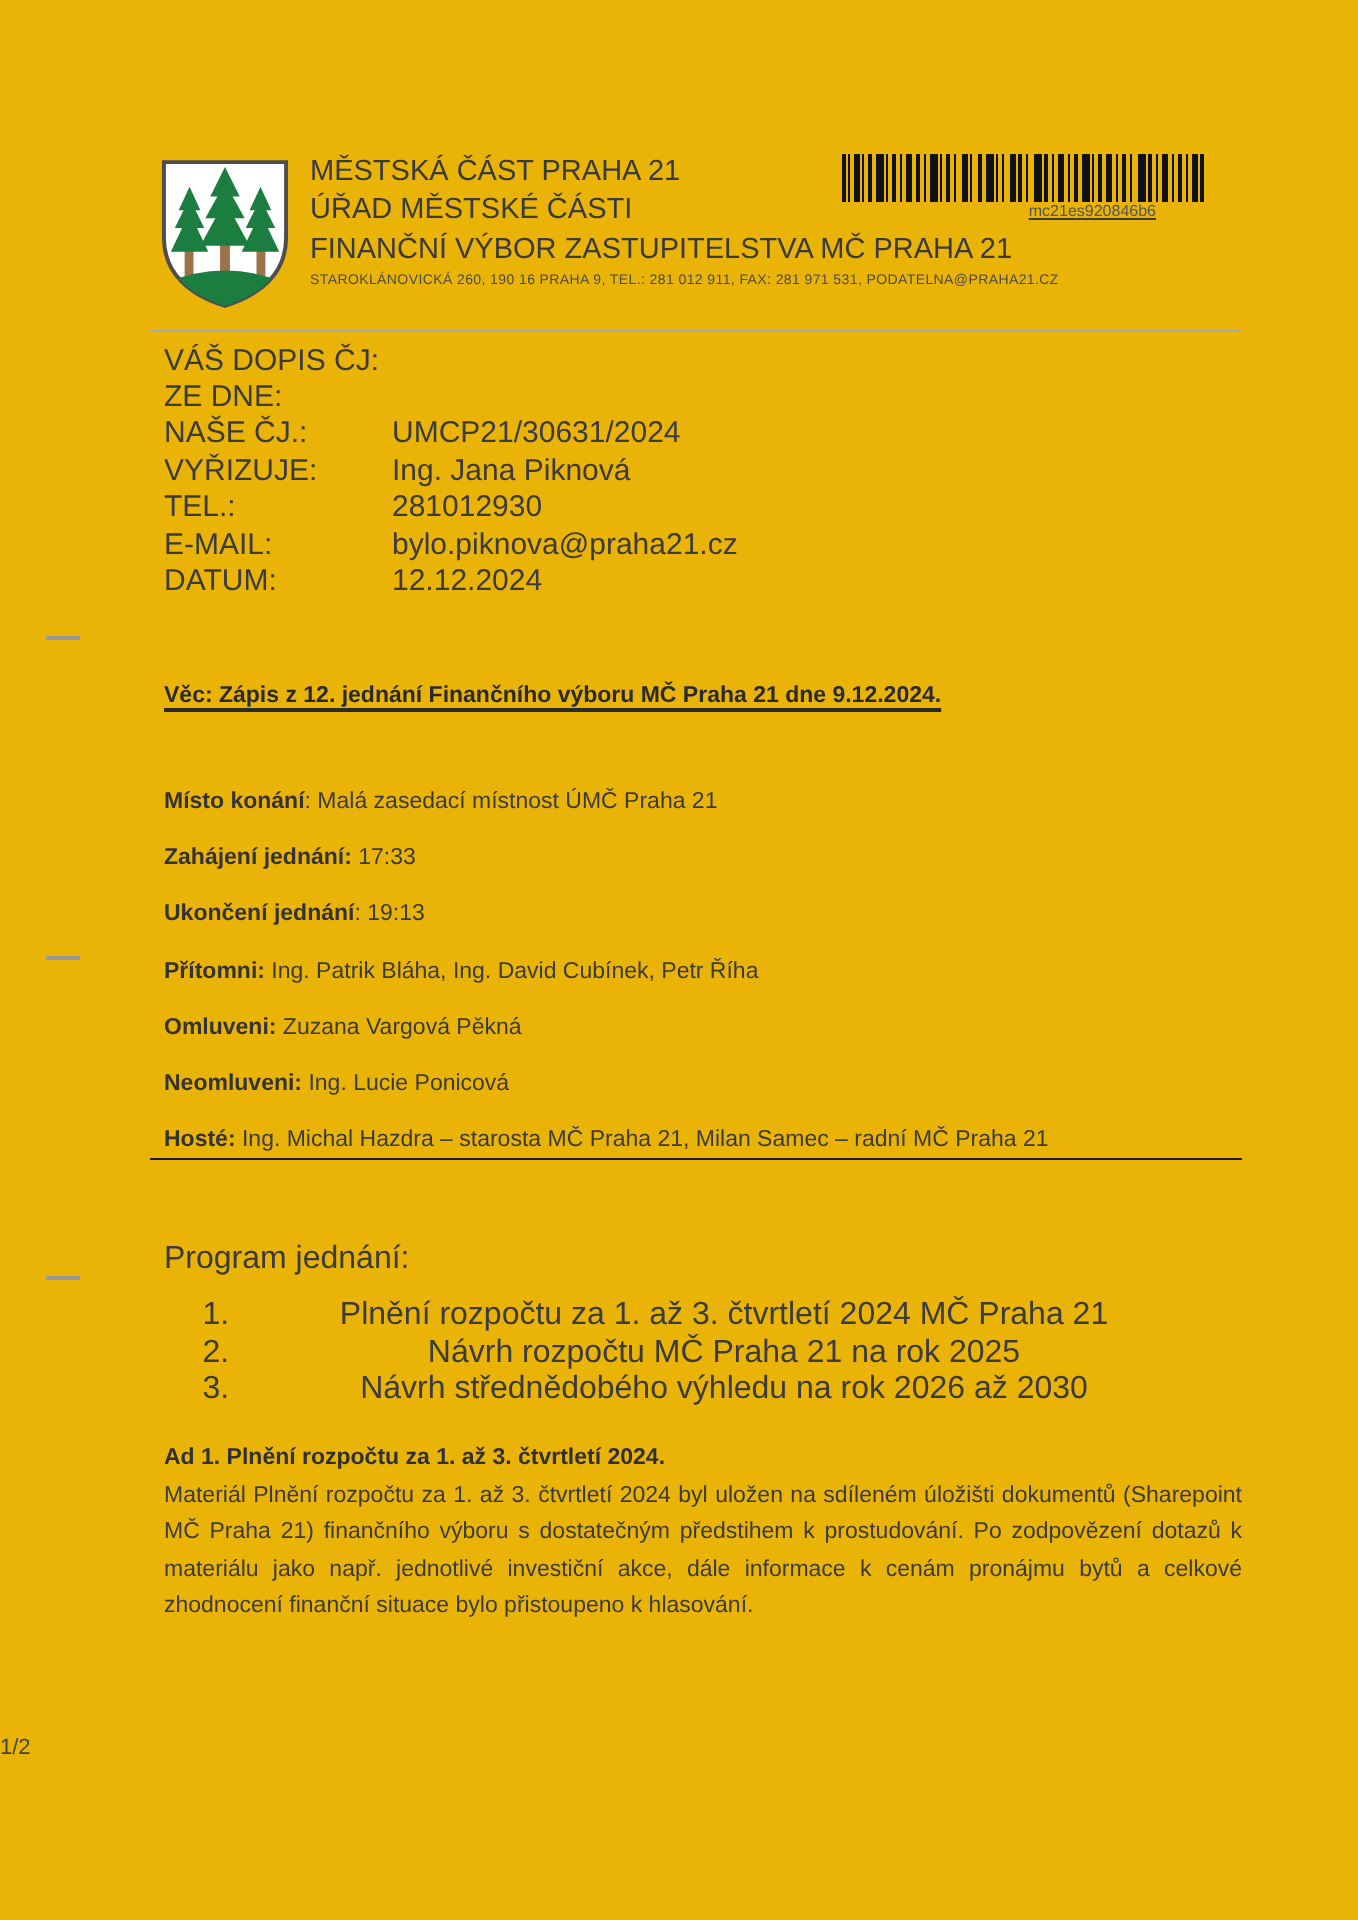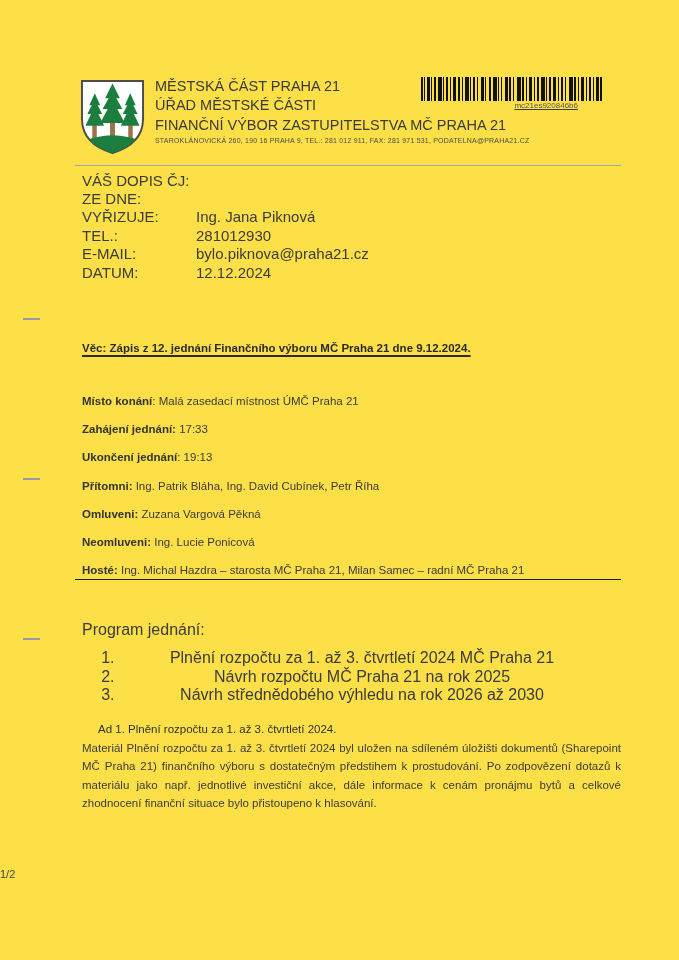--- a/index.html
+++ b/index.html
@@ -1,17 +1,17 @@
 <!DOCTYPE html>
 <html><head>
 <meta charset="utf-8">
 <style>
   html,body{margin:0;padding:0;background:#fff;}
   .page{
-    position:relative;width:679px;height:960px;background:#fde047;overflow:hidden;
+    position:relative;width:679px;height:960px;background:#eab308;overflow:hidden;
     font-family:"Liberation Sans","DejaVu Sans",sans-serif;color:#3b3b3b;
   }
   
   .logo{position:absolute;left:80px;top:79px;width:65px;height:76px;}
   .org-block{position:absolute;left:155px;top:77px;width:420px;}
   .org-line{font-size:14.5px;line-height:19.4px;color:#3a3a3a;white-space:nowrap;}
   .org-address{font-size:7px;line-height:10px;color:#4a4a4a;margin-top:1px;white-space:nowrap;letter-spacing:.2px;}
   .barcode-wrap{position:absolute;left:421px;top:77px;width:157px;text-align:right;text-decoration:underline;}
   .barcode-svg{display:block;width:181px;height:24px;}
   .barcode-text{font-size:8px;color:#555;line-height:9px;margin-top:0;}
@@ -35,21 +35,21 @@
   .details{position:absolute;left:82px;top:394px;width:538px;font-size:11.5px;}
   .detail-row{line-height:15px;margin-bottom:13.2px;white-space:nowrap;}
   .detail-row .lbl{font-weight:bold;color:#333;}
   
   .program{position:absolute;left:82px;top:622px;width:520px;font-size:16px;}
   .program-title{line-height:15px;}
   .program ol{margin:12px 0 0 0;padding-left:37px;}
   .program li{line-height:18.6px;padding-left:3px;text-align:center;}
   
   .section{position:absolute;left:82px;top:720px;width:539px;font-size:11.5px;}
-  .section-heading{font-weight:normal;color:#303030;line-height:18.5px;margin-left:16px;}
+  .section-heading{font-weight:bold;color:#303030;line-height:18.5px;}
   .section-body{margin:0;text-align:justify;line-height:18.5px;}
   
   .pager{position:absolute;left:0;top:868px;width:679px;font-size:11px;color:#444;}
 </style>
 </head>
 <body>
 
 <div class="page">
 
   <svg class="logo" viewBox="0 0 66 76" shape-rendering="geometricPrecision">
@@ -145,20 +145,24 @@
   <div class="meta">
     <div class="meta-row">
         <span class="meta-label">VÁŠ DOPIS ČJ:</span>
         <span class="meta-value"></span>
       </div>
     <div class="meta-row">
         <span class="meta-label">ZE DNE:</span>
         <span class="meta-value"></span>
       </div>
     <div class="meta-row">
+        <span class="meta-label">NAŠE ČJ.:</span>
+        <span class="meta-value">UMCP21/30631/2024</span>
+      </div>
+    <div class="meta-row">
         <span class="meta-label">VYŘIZUJE:</span>
         <span class="meta-value">Ing. Jana Piknová</span>
       </div>
     <div class="meta-row">
         <span class="meta-label">TEL.:</span>
         <span class="meta-value">281012930</span>
       </div>
     <div class="meta-row">
         <span class="meta-label">E-MAIL:</span>
         <span class="meta-value">bylo.piknova@praha21.cz</span>

